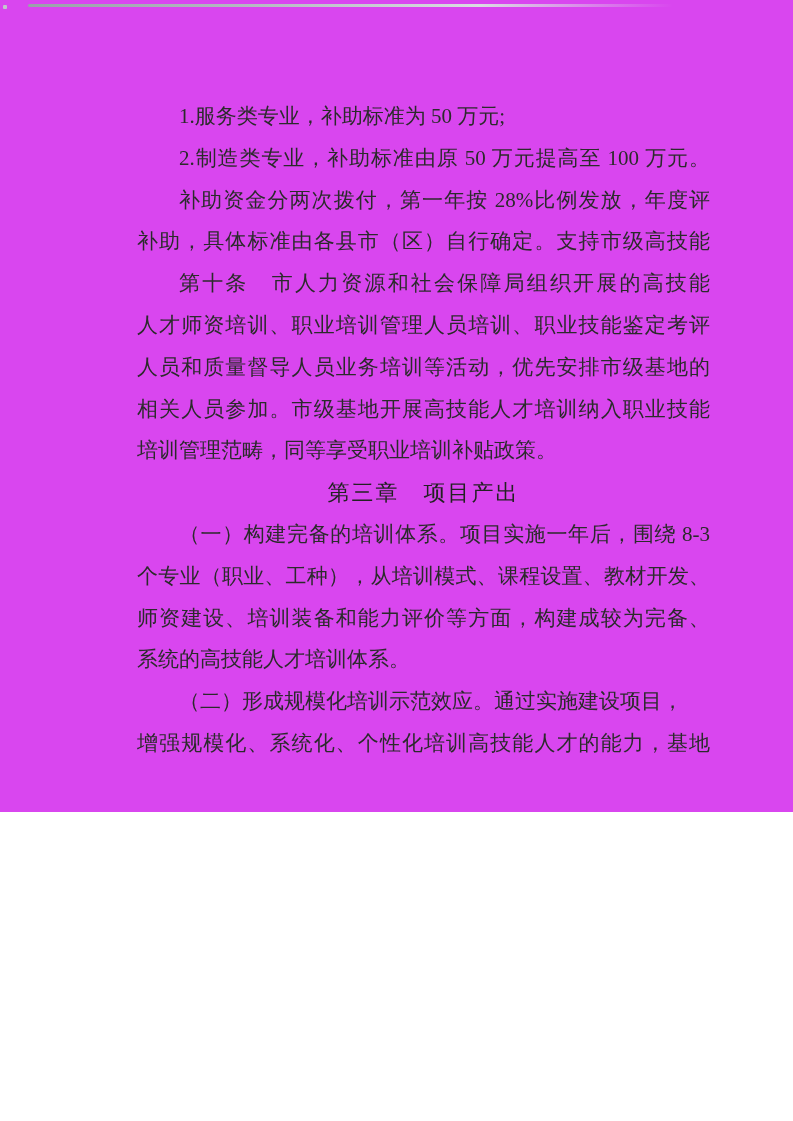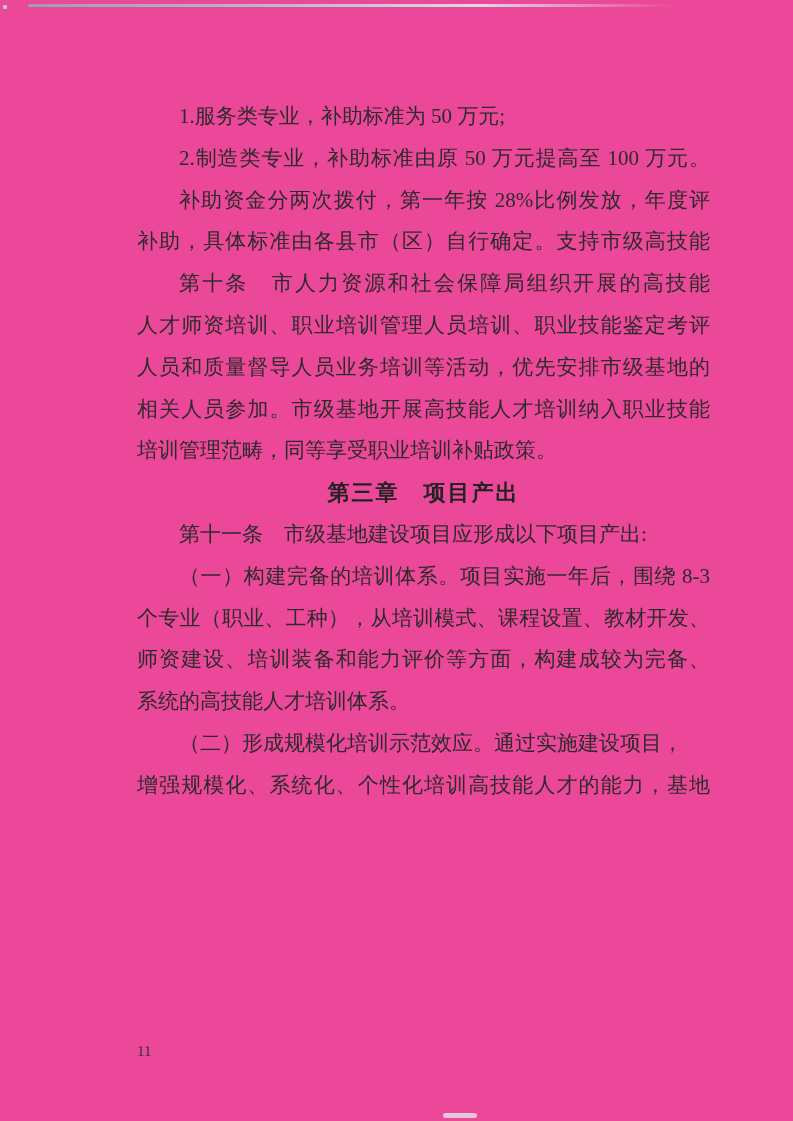--- a/index.html
+++ b/index.html
@@ -3,22 +3,22 @@
 <meta charset="utf-8">
 <style>
   html, body {
     margin: 0;
     padding: 0;
     background: #ffffff;
   }
   .page {
     position: relative;
     width: 793px;
-    height: 1121px;
-    background: #ec4899;
+    height: 812px;
+    background: #d946ef;
     overflow: hidden;
   }
   
   .scan-line-top {
     position: absolute;
     left: 28px;
     top: 4px;
     width: 645px;
     height: 3px;
     border-radius: 2px;
@@ -59,21 +59,21 @@
   }
   .indent { text-indent: 2em; }
   .fill {
     text-align: justify;
     text-align-last: justify;
   }
   .heading {
     text-align: center;
     text-align-last: center;
     font-family: "Liberation Sans", "DejaVu Sans", sans-serif;
-    font-weight: 700;
+    font-weight: 400;
     font-size: 22px;
     letter-spacing: 2px;
     color: #222222;
   }
   .page-number {
     position: absolute;
     left: 137px;
     top: 1040px;
     width: 573px;
     font-family: "Liberation Serif", "DejaVu Serif", serif;
@@ -95,21 +95,20 @@
     <div class="line indent">1.服务类专业，补助标准为 50 万元;</div>
     <div class="line indent fill">2.制造类专业，补助标准由原 50 万元提高至 100 万元。</div>
     <div class="line indent fill">补助资金分两次拨付，第一年按 28%比例发放，年度评</div>
     <div class="line fill">补助，具体标准由各县市（区）自行确定。支持市级高技能</div>
     <div class="line indent fill">第十条　市人力资源和社会保障局组织开展的高技能</div>
     <div class="line fill">人才师资培训、职业培训管理人员培训、职业技能鉴定考评</div>
     <div class="line fill">人员和质量督导人员业务培训等活动，优先安排市级基地的</div>
     <div class="line fill">相关人员参加。市级基地开展高技能人才培训纳入职业技能</div>
     <div class="line">培训管理范畴，同等享受职业培训补贴政策。</div>
     <div class="line heading">第三章　项目产出</div>
-    <div class="line indent">第十一条　市级基地建设项目应形成以下项目产出:</div>
     <div class="line indent fill">（一）构建完备的培训体系。项目实施一年后，围绕 8-3</div>
     <div class="line fill">个专业（职业、工种），从培训模式、课程设置、教材开发、</div>
     <div class="line fill">师资建设、培训装备和能力评价等方面，构建成较为完备、</div>
     <div class="line">系统的高技能人才培训体系。</div>
     <div class="line indent">（二）形成规模化培训示范效应。通过实施建设项目，</div>
     <div class="line fill">增强规模化、系统化、个性化培训高技能人才的能力，基地</div>
   </div>
 
   <div class="page-number">11</div>
 

